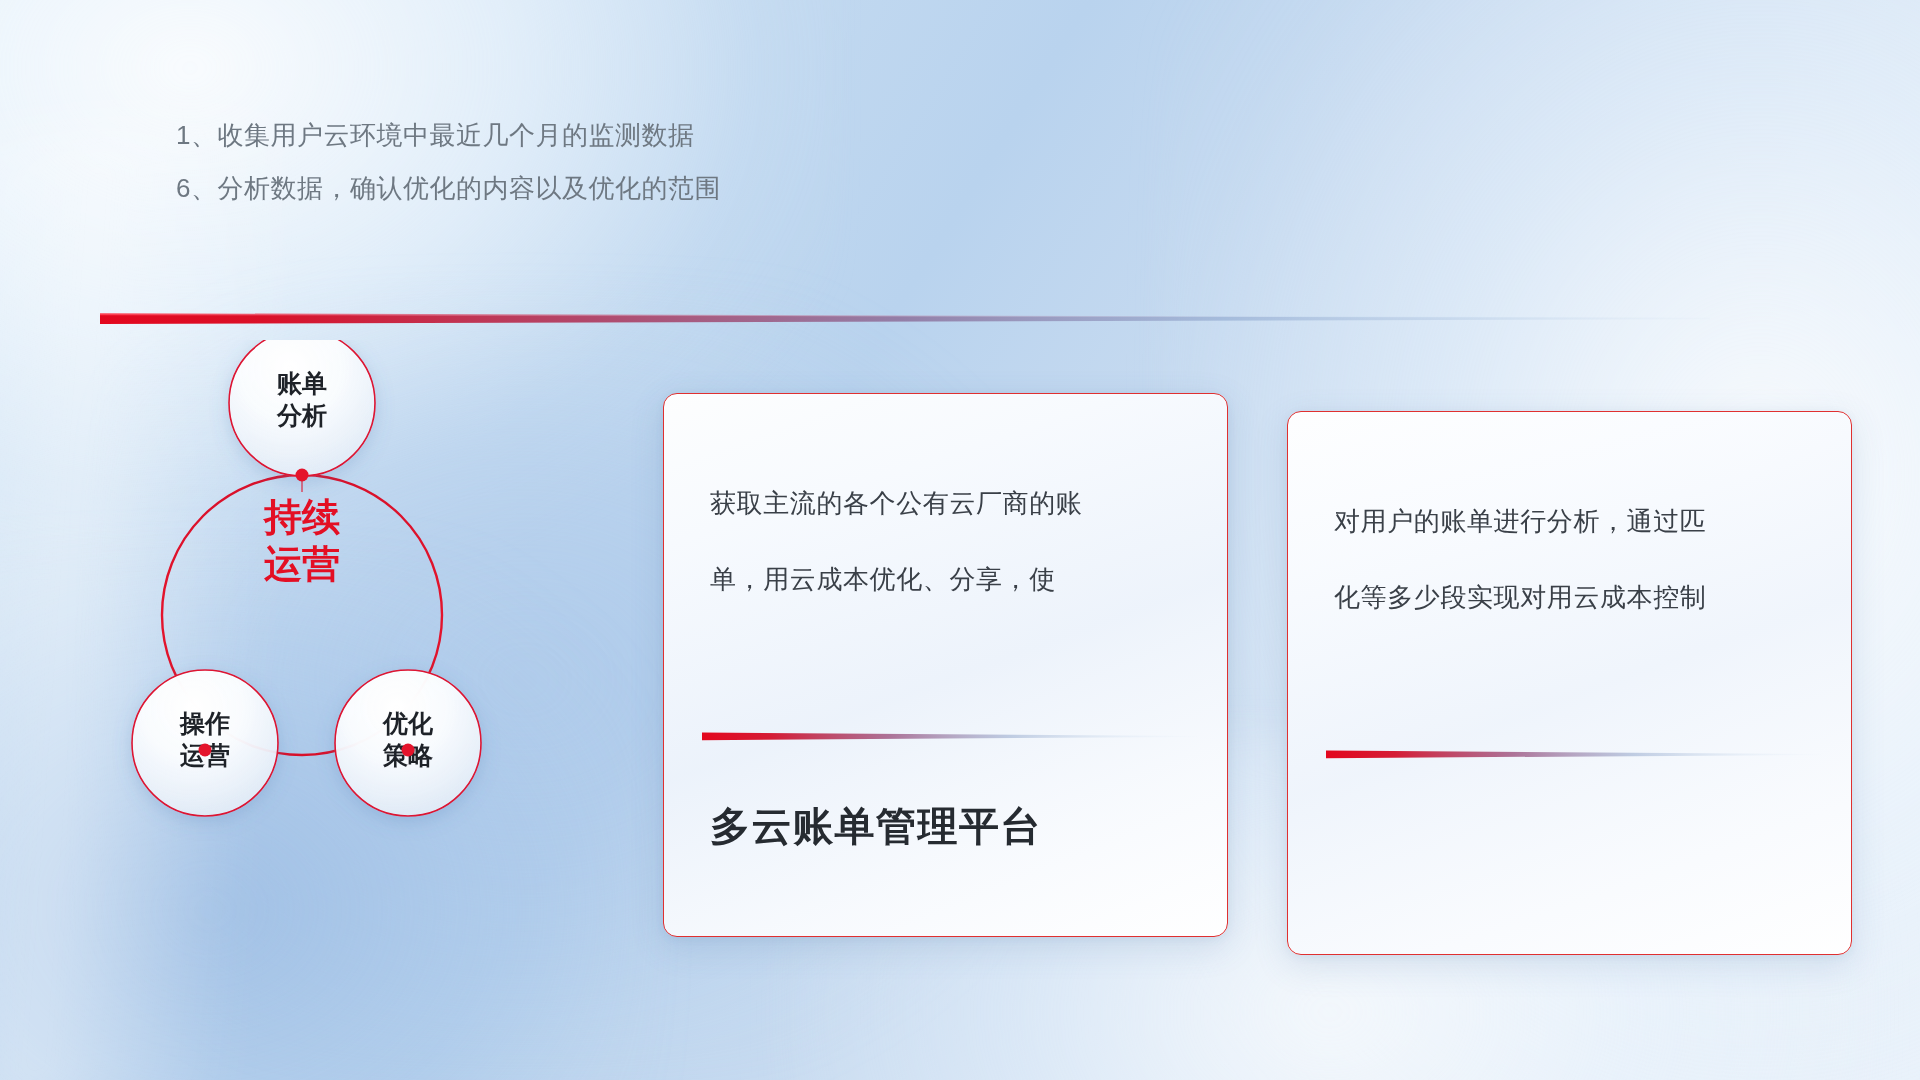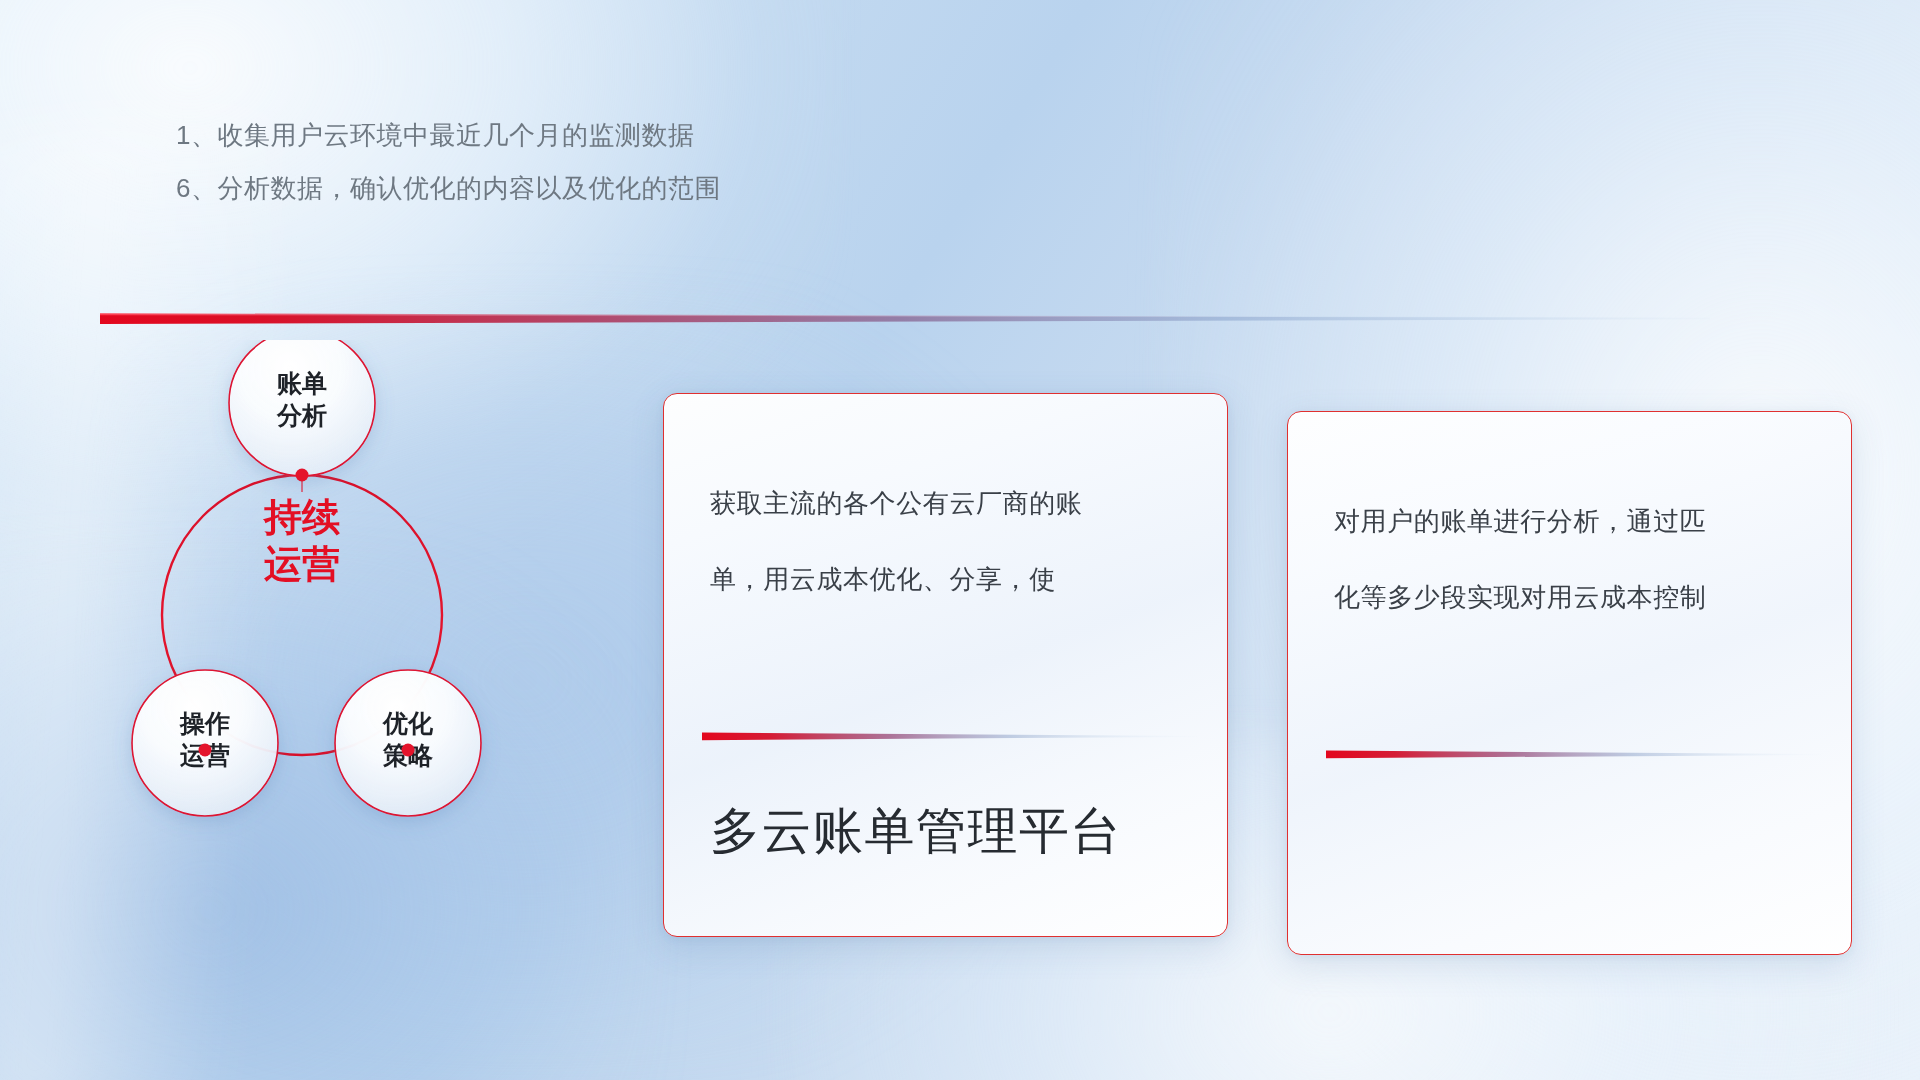--- a/index.html
+++ b/index.html
@@ -174,22 +174,22 @@
     right: 30px;
     top: 337px;
     height: 11px;
   }
 
   .card-title {
     position: absolute;
     left: 46px;
     right: 30px;
     top: 412px;
-    font-size: 50px;
-    font-weight: normal;
+    font-size: 40px;
+    font-weight: bold;
     color: #262b31;
     letter-spacing: 1.5px;
     line-height: 1;
     white-space: nowrap;
   }
 </style>
 </head>
 <body>
 
 <div id="slide">

